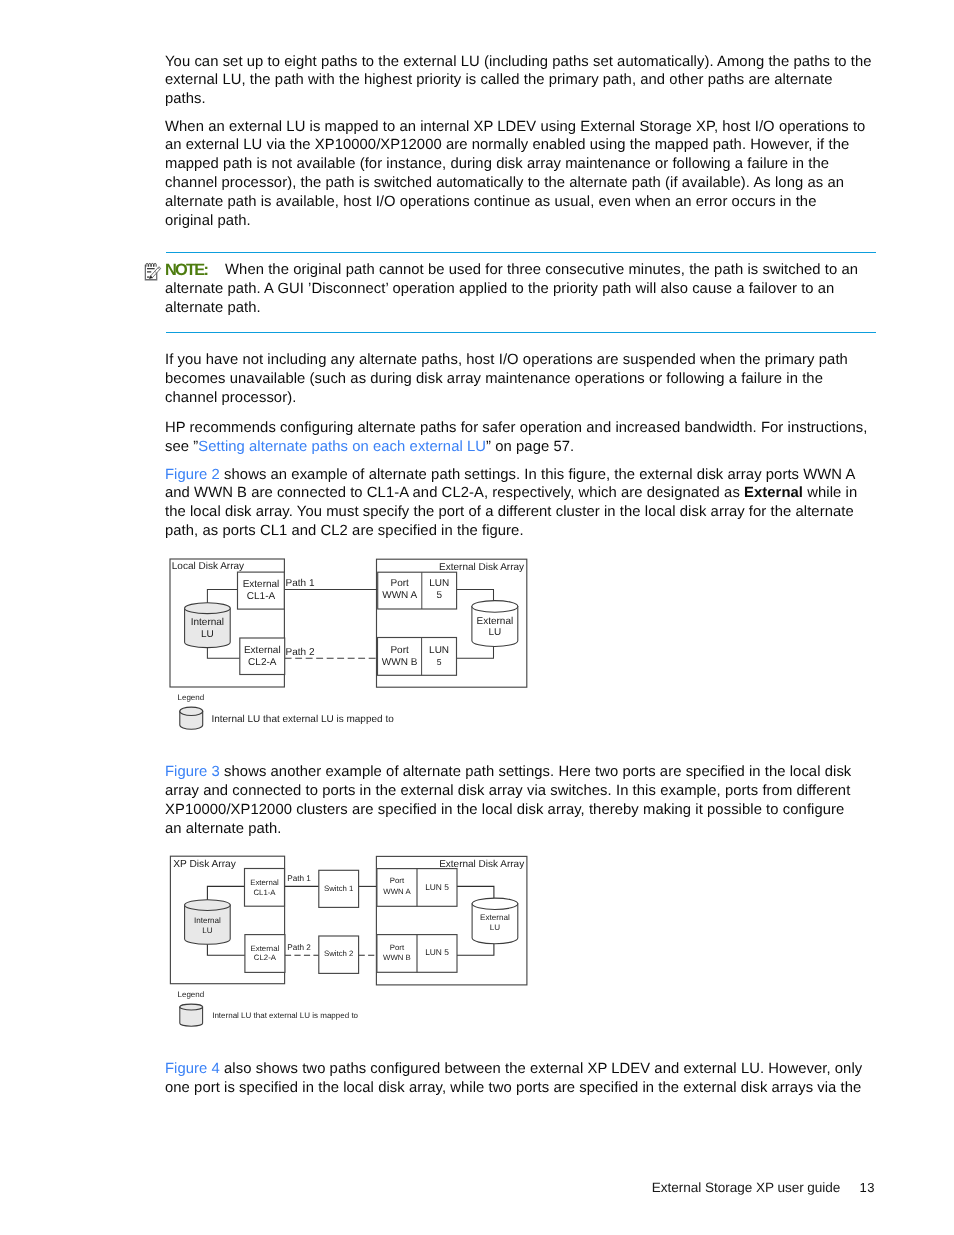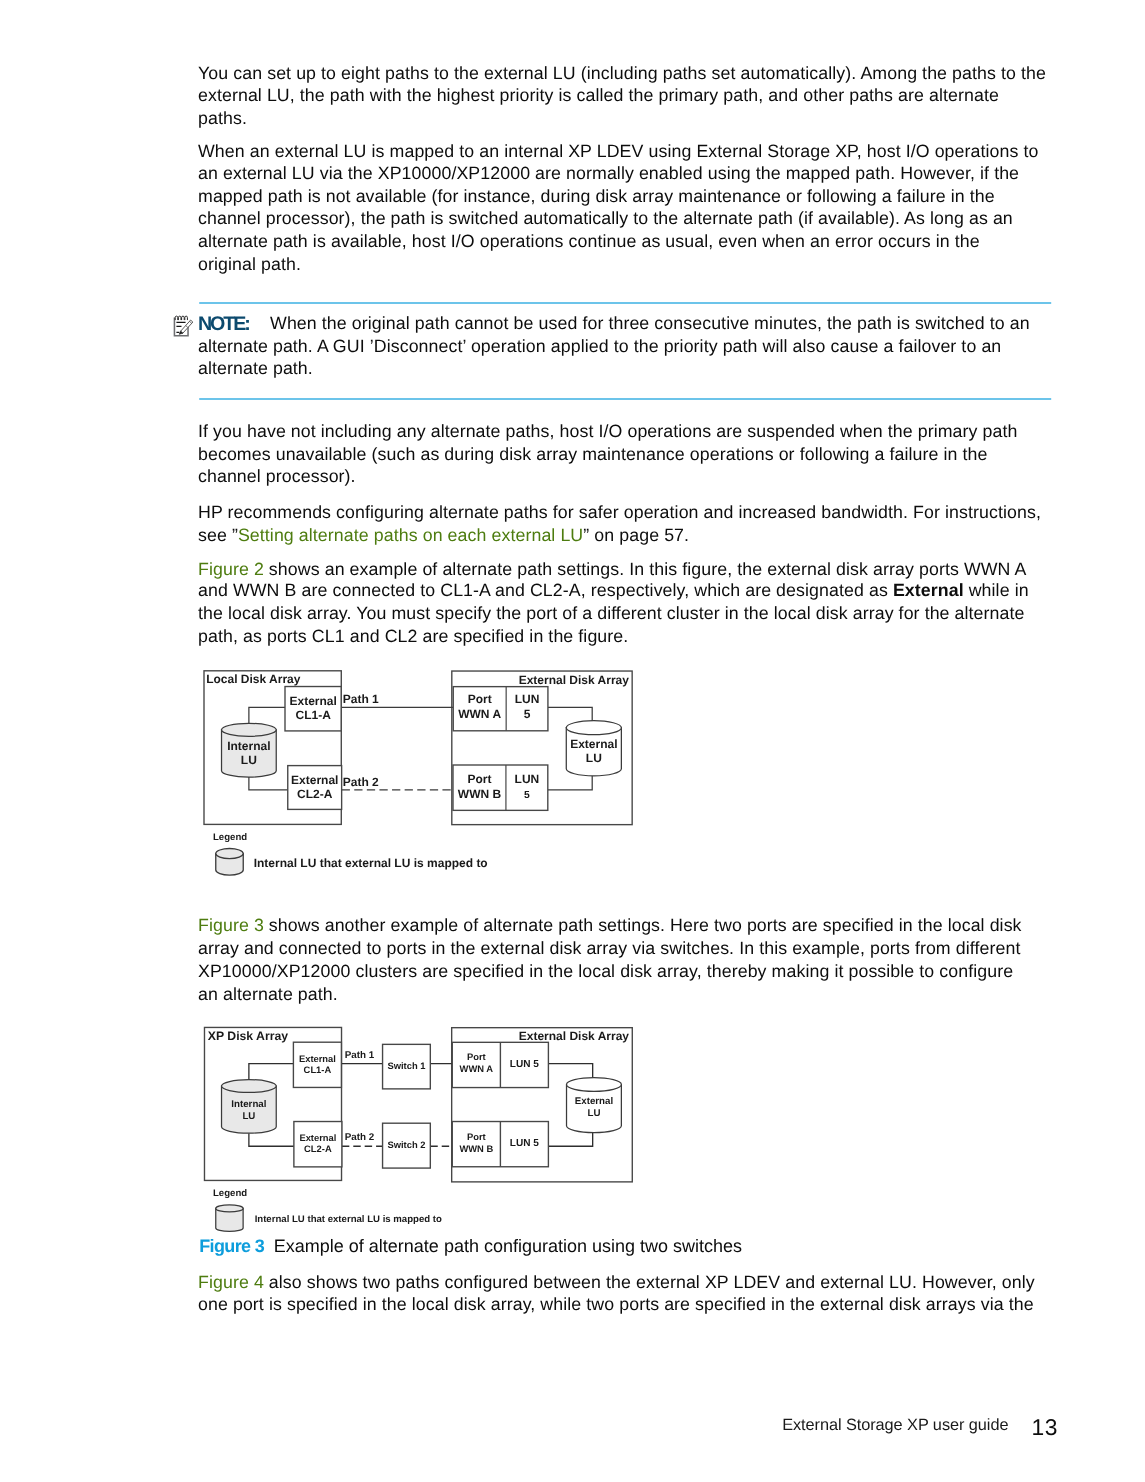--- a/index.html
+++ b/index.html
@@ -2,37 +2,37 @@
 <html><head>
 <meta charset="utf-8">
 <style>
   html,body{margin:0;padding:0;background:#fff;}
   body{width:954px;height:1235px;font-family:"Liberation Sans",sans-serif;color:#0d0d0d;
        -webkit-font-smoothing:antialiased;text-rendering:geometricPrecision;}
   .page{position:relative;width:954px;height:1235px;overflow:hidden;background:#fff;}
 
   .para{position:absolute;left:165px;font-size:14.8px;line-height:18.85px;
         letter-spacing:0.005em;white-space:pre;}
-  .link{color:#4d7c0f;margin-top:44px;}
+  .link{color:#3b82f6;margin-top:44px;}
   .bold{font-weight:bold;}
   .ital{}
 
   .note-rule{position:absolute;left:166px;width:710px;height:1.6px;background:#0d9edd;}
   .note-body{position:absolute;left:165px;font-size:14.8px;line-height:18.85px;white-space:pre;letter-spacing:0.005em;}
-  .note-label{color:#0c4a6e;font-weight:bold;font-size:16.4px;letter-spacing:-1.75px;margin-right:17.8px;position:relative;top:1.6px;}
+  .note-label{color:#4d7c0f;font-weight:bold;font-size:16.4px;letter-spacing:-1.75px;margin-right:17.8px;position:relative;top:1.6px;}
   .note-icon{position:absolute;left:143.8px;width:19px;height:20px;}
 
   .figcap{position:absolute;left:166px;font-size:15px;line-height:17px;white-space:pre;}
   .figcap .num{color:#0d9ddc;font-weight:bold;margin-right:8px;letter-spacing:-0.035em;}
 
   .footer-title{position:absolute;font-size:13.6px;letter-spacing:-0.055px;color:#1a1a1a;text-align:center;}
-  .footer-page{position:absolute;font-size:19px;letter-spacing:0.5px;}
+  .footer-page{position:absolute;font-size:13px;letter-spacing:0.5px;}
 
   
-  .dwrap{position:absolute;font-weight:bold;}
+  .dwrap{position:absolute;}
   .dwrap svg{display:block;}
 </style>
 </head>
 <body>
 
 <div class="page">
 
   <div class="para" style="top:52.5px"><span>You can set up to eight paths to the external LU (including paths set automatically). Among the paths to the</span>
 <span>external LU, the path with the highest priority is called the </span><span class="ital">primary path</span><span>, and other paths are </span><span class="ital">alternate</span>
 <span class="ital">paths</span><span>.</span></div>
@@ -213,21 +213,20 @@
         <text x="9.5" y="143.6" font-size="8">Legend</text>
         <text x="44.2" y="165.3" font-size="8">Internal LU that external LU is mapped to</text>
       </g>
       <g>
         <path d="M11.8 154 L11.8 170.3 A11.4 2.9 0 0 0 34.6 170.3 L34.6 154 Z" fill="#e8e8e8" stroke="#3b3b3b" stroke-width="1.05"></path>
         <ellipse cx="23.2" cy="154" rx="11.4" ry="2.9" fill="#e8e8e8" stroke="#3b3b3b" stroke-width="1.05"></ellipse>
       </g>
     </svg>
   </div>
 
-  <div class="figcap" style="top:1029.8px"><span class="num">Figure 3</span><span>Example of alternate path configuration using two switches</span></div>
 
   <div class="para" style="top:1060.2px"><span class="link">Figure 4</span><span> also shows two paths configured between the external XP LDEV and external LU. However, only</span>
 <span>one port is specified in the local disk array, while two ports are specified in the external disk arrays via the</span></div>
 
   <div class="footer-title" style="left:651.8px;top:1180.2px">External Storage XP user guide</div>
   <div class="footer-page" style="left:859.5px;top:1179.8px">13</div>
 
 </div>
 
 </body></html>

